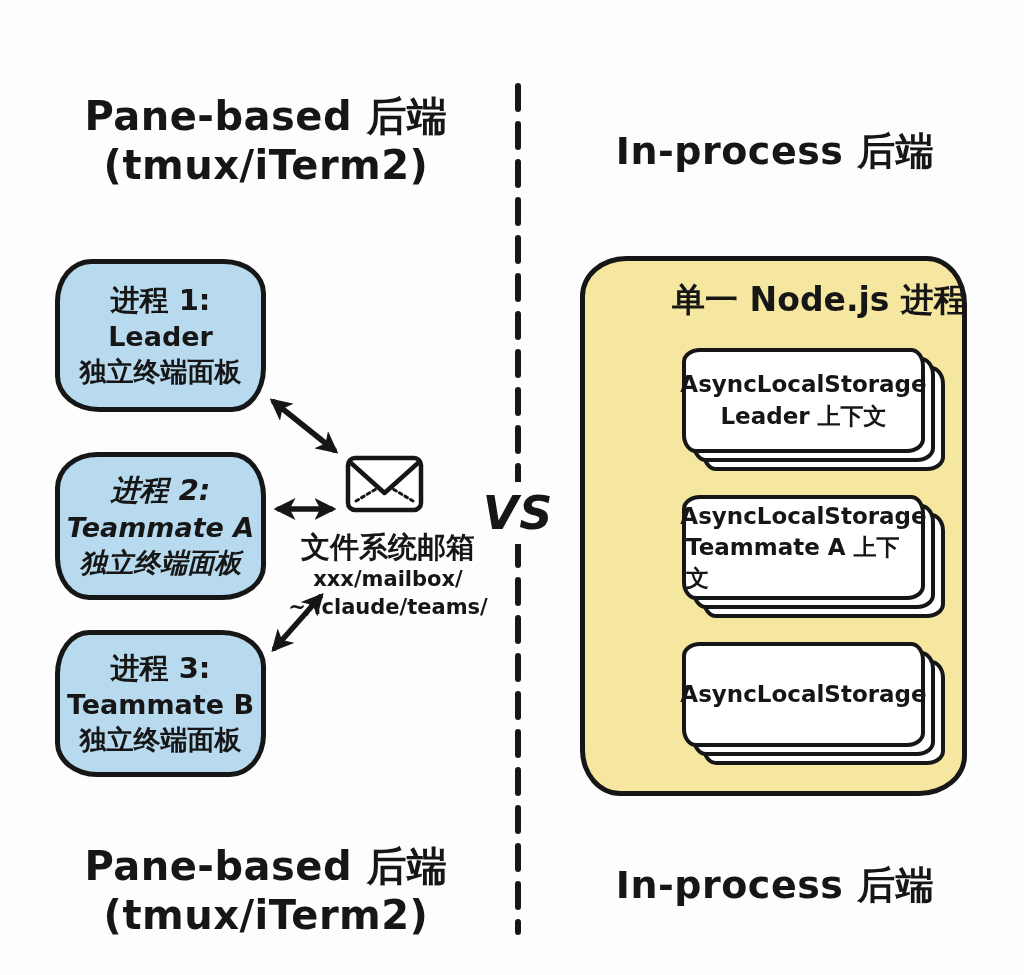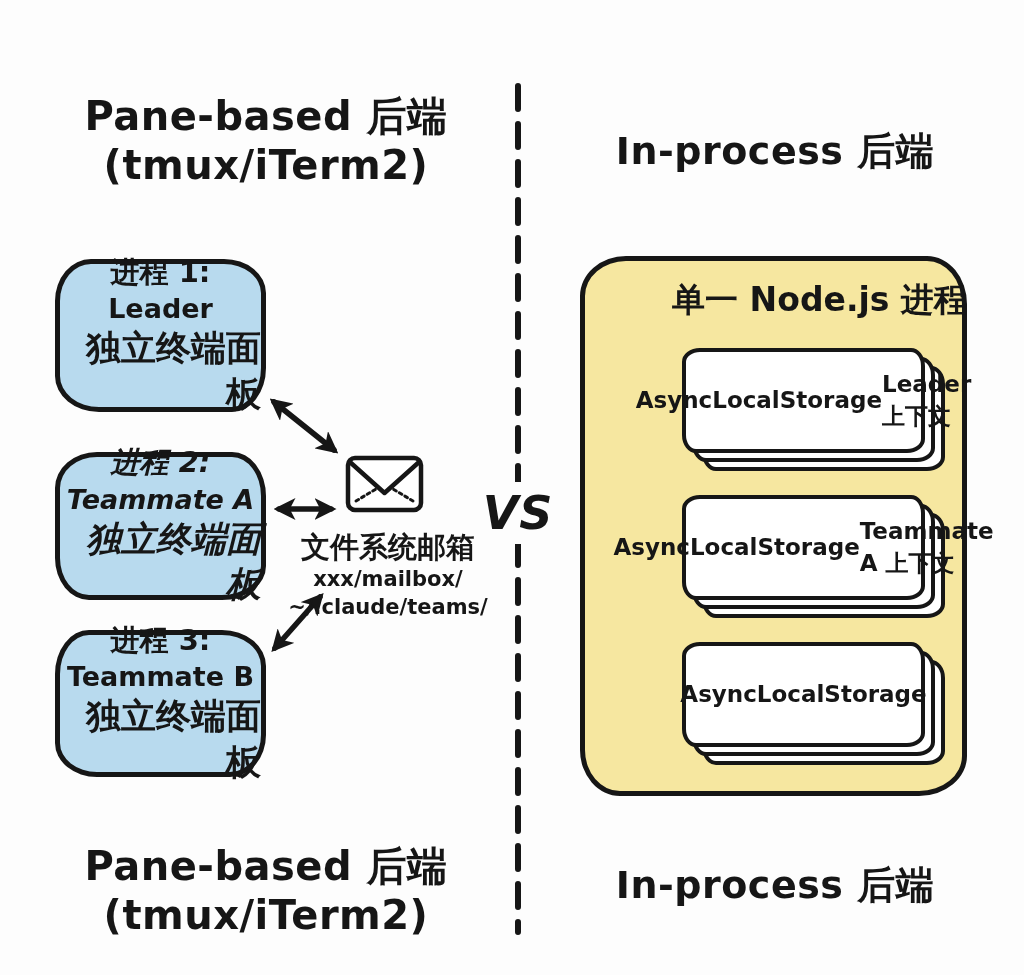--- a/index.html
+++ b/index.html
@@ -31,21 +31,21 @@
     background:var(--box-blue);
     border:5px solid var(--ink);
     display:flex;flex-direction:column;justify-content:center;align-items:center;
     line-height:1.3;font-weight:700;
   }
   .pbox.b1{top:259px;height:153px;border-radius:36px 42px 34px 44px / 42px 34px 44px 36px;}
   .pbox.b2{top:452px;height:148px;border-radius:42px 34px 44px 34px / 36px 44px 34px 42px;font-style:italic;}
   .pbox.b3{top:630px;height:147px;border-radius:34px 44px 36px 42px / 44px 36px 42px 34px;}
   .pbox .l1{font-size:29px;}
   .pbox .l2{font-size:27px;}
-  .pbox .l3{font-size:35px;text-align:right;}
+  .pbox .l3{font-size:27px;text-align:right;}
 
   
   .mail-label{font-size:29px;font-weight:700;}
   .mail-path{font-size:21px;font-weight:700;line-height:1.35;}
 
   
   .ycontainer{
     position:absolute;left:580px;top:256px;width:387px;height:540px;
     background:var(--container-yellow);
     border:5px solid var(--ink);
@@ -60,21 +60,21 @@
   .stack{position:absolute;left:682px;width:243px;height:105px;}
   .stack .layer{
     position:absolute;width:100%;height:100%;
     background:var(--card-white);
     border:4px solid var(--ink);
     border-radius:18px 14px 18px 14px / 14px 18px 14px 18px;
   }
   .stack .layer.l3{left:20px;top:18px;}
   .stack .layer.l2{left:10px;top:9px;}
   .stack .layer.main{
-    left:0;top:0;display:flex;flex-direction:row;justify-content:center;align-items:center;
+    left:0;top:0;display:flex;flex-direction:column;justify-content:center;align-items:center;
     font-size:23px;font-weight:700;line-height:1.35;
   }
   .stack.s1{top:348px;}
   .stack.s2{top:495px;}
   .stack.s3{top:642px;}
 
   
   .vs{
     position:absolute;left:484px;top:482px;width:68px;height:62px;
     background:var(--bg);

